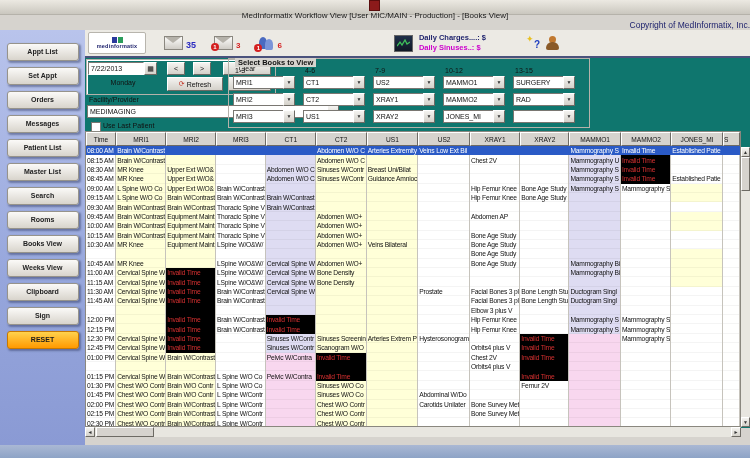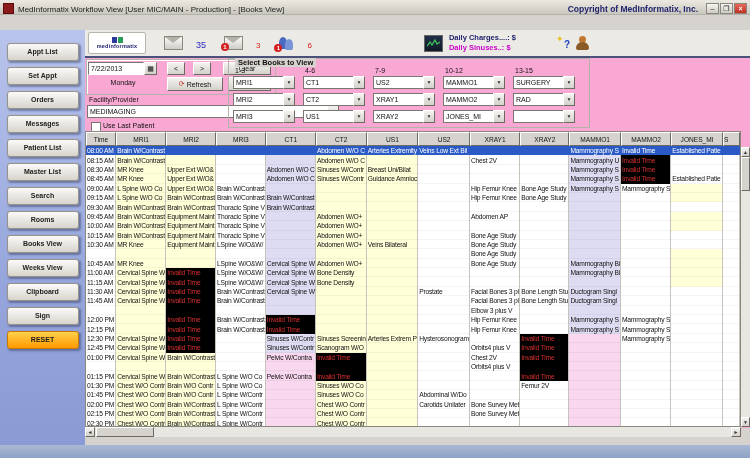--- a/index.html
+++ b/index.html
@@ -1,23 +1,23 @@
 <!DOCTYPE html>
 <html style="--selected_row: #2a5ac6; --invalid_bg: #000000; --invalid_text: #d43030; --alert_red: #cc2222; --ok_green: #00a551; --col_yellow: #ffffd8; --col_lavender: #dedcf2; --col_pink: #f8d7ef; --payments_magenta: #cc00cc; --brand_navy: #20246e; --reset_orange: #ff9900; --sidebar_blue: #b9c4ec;"><head>
 <meta charset="utf-8">
 <style>
   html,body{margin:0;padding:0;background:#6c7fa5;}
   .win{position:relative;width:750px;height:458px;background:#d6d3ce;overflow:hidden;
        font-family:"Liberation Sans",sans-serif;-webkit-font-smoothing:antialiased;}
   
   .titlebar{position:absolute;left:0;top:0;width:750px;height:15px;
-    background:linear-gradient(#ece9e2,#cac7bf);display:flex;align-items:flex-end;
-    font-size:8px;color:#1a1a1a;border-bottom:1px solid #b5b2aa;box-sizing:border-box;}
+    background:linear-gradient(#ece9e2,#cac7bf);display:flex;align-items:center;
+    font-size:8px;color:#1a1a1a;border-bottom:1px solid #b5b2aa;box-sizing:border-box;flex-direction:column;}
   .appicon{width:9px;height:9px;margin:0 4px 0 3px;background:#8c1a1a;border:1px solid #5a0d0d;flex:0 0 auto;}
-  .copyright{margin-left:auto;font-weight:bold;color:var(--brand_navy,#20246e);font-size:8.5px;}
+  .copyright{margin-left:auto;font-weight:normal;color:var(--brand_navy,#20246e);font-size:8.5px;}
   .winbtns{display:flex;gap:1px;margin:0 3px 0 8px;}
   .wbtn{width:13px;height:11px;background:linear-gradient(#f5f4f1,#cfccc4);border:1px solid #8a877f;
     font-size:7px;line-height:9px;text-align:center;color:#222;box-sizing:border-box;}
   .wbtn.close{background:linear-gradient(#e86a5a,#c03020);color:#fff;font-weight:bold;}
   
   .menubar{position:absolute;left:0;top:15px;width:750px;height:15px;background:#ece9e4;
     display:flex;align-items:center;font-size:8px;border-bottom:1px solid #c2bfb7;box-sizing:border-box;}
   .micon{width:8px;height:8px;margin:0 4px 0 3px;background:#a03030;border:1px solid #602020;}
   .mitem{padding:0 7px;color:#111;}
   .smallbtns{display:flex;gap:1px;margin-left:auto;margin-right:4px;}
@@ -31,21 +31,21 @@
   .logoglyph{display:flex;gap:1px;}
   .logoglyph i{display:block;width:5px;height:6px;background:#2a3a9c;}
   .logoglyph i:nth-child(2){background:#2a9c5a;}
   .logotext{font-size:5.5px;font-weight:bold;color:#20246e;letter-spacing:0.2px;}
   .icounit{position:relative;display:flex;align-items:flex-end;margin-left:18px;}
   .envelope{width:17px;height:12px;background:linear-gradient(#fcfcfa,#cfccc6);border:1px solid #8a877f;position:relative;}
   .envelope:before{content:"";position:absolute;left:0;top:0;border:8px solid transparent;
     border-top:6px solid #b5b2aa;border-left-width:8.5px;border-right-width:8.5px;width:0;}
   .badge{position:absolute;left:-4px;bottom:-2px;width:8px;height:8px;border-radius:50%;
     background:#d42020;color:#fff;font-size:6px;font-weight:bold;text-align:center;line-height:8px;}
-  .cnt{font-size:9px;font-weight:normal;color:#2a2ac0;margin-left:13px;}
+  .cnt{font-size:9px;font-weight:bold;color:#2a2ac0;margin-left:3px;}
   .cnt.red{color:#d42020;font-size:8px;}
   .people{width:16px;height:13px;position:relative;}
   .people:before,.people:after{content:"";position:absolute;border-radius:50% 50% 20% 20%;}
   .people:before{left:1px;top:0;width:8px;height:12px;background:#4a6ac0;}
   .people:after{left:7px;top:2px;width:8px;height:11px;background:#7a94d8;}
   .chartico{width:17px;height:15px;background:linear-gradient(#20304a,#101824);border:1px solid #666;
     margin-left:112px;display:flex;align-items:center;justify-content:center;}
   .daily{margin-left:6px;line-height:10px;}
   .daily .l1{font-size:7.5px;font-weight:bold;color:#20246e;}
   .daily .l2{font-size:7.5px;font-weight:bold;color:var(--payments_magenta,#cc00cc);}
@@ -57,21 +57,21 @@
   .userico:after{content:"";position:absolute;left:0;top:6px;width:13px;height:8px;border-radius:6px 6px 2px 2px;background:#8a5a28;}
   
   .sidebar{position:absolute;left:0;top:30px;width:85px;height:415px;
     background:linear-gradient(180deg,var(--sidebar_blue,#b9c4ec) 0%,#96a6dc 60%,#8a9ad4 100%);}
   .sbbtns{display:flex;flex-direction:column;gap:6px;padding-top:13px;}
   .sbtn{width:70px;height:16px;margin:0 auto;background:linear-gradient(#fbfaf8,#d8d4cc);
     border:1px solid #96938b;border-radius:3px;box-shadow:1.5px 1.5px 2px rgba(40,50,90,.45);
     font-size:7px;font-weight:bold;color:#222;text-align:center;line-height:15px;}
   .sbtn.reset{background:linear-gradient(#ffd24d,var(--reset_orange,#ff9900));border-color:#c87800;color:#1a1a1a;}
   
-  .main{position:absolute;left:85px;top:58px;width:665px;height:370px;background:#f9a8d4;}
+  .main{position:absolute;left:85px;top:58px;width:665px;height:370px;background:#0f766e;}
   .groupbox{position:absolute;border:1px solid #b5b2aa;box-shadow:inset 1px 1px 0 #fff;}
   .lbl{position:absolute;font-size:7px;color:#111;}
   .field{position:absolute;background:#fff;border:1px solid #7a7772;border-right-color:#fff;border-bottom-color:#fff;
     font-size:7px;line-height:11px;padding-left:2px;box-sizing:border-box;color:#111;}
   .btn3d{position:absolute;background:linear-gradient(#f4f3f0,#d4d1ca);border:1px solid;
     border-color:#fff #6d6a64 #6d6a64 #fff;font-size:7px;text-align:center;color:#111;box-sizing:border-box;
     display:flex;align-items:center;justify-content:center;}
   .calbtn{font-size:7px;}
   .combo{position:absolute;display:flex;height:13px;box-sizing:border-box;}
   .cval{flex:1;background:#fff;border:1px solid #7a7772;border-right:none;font-size:7px;line-height:11px;

